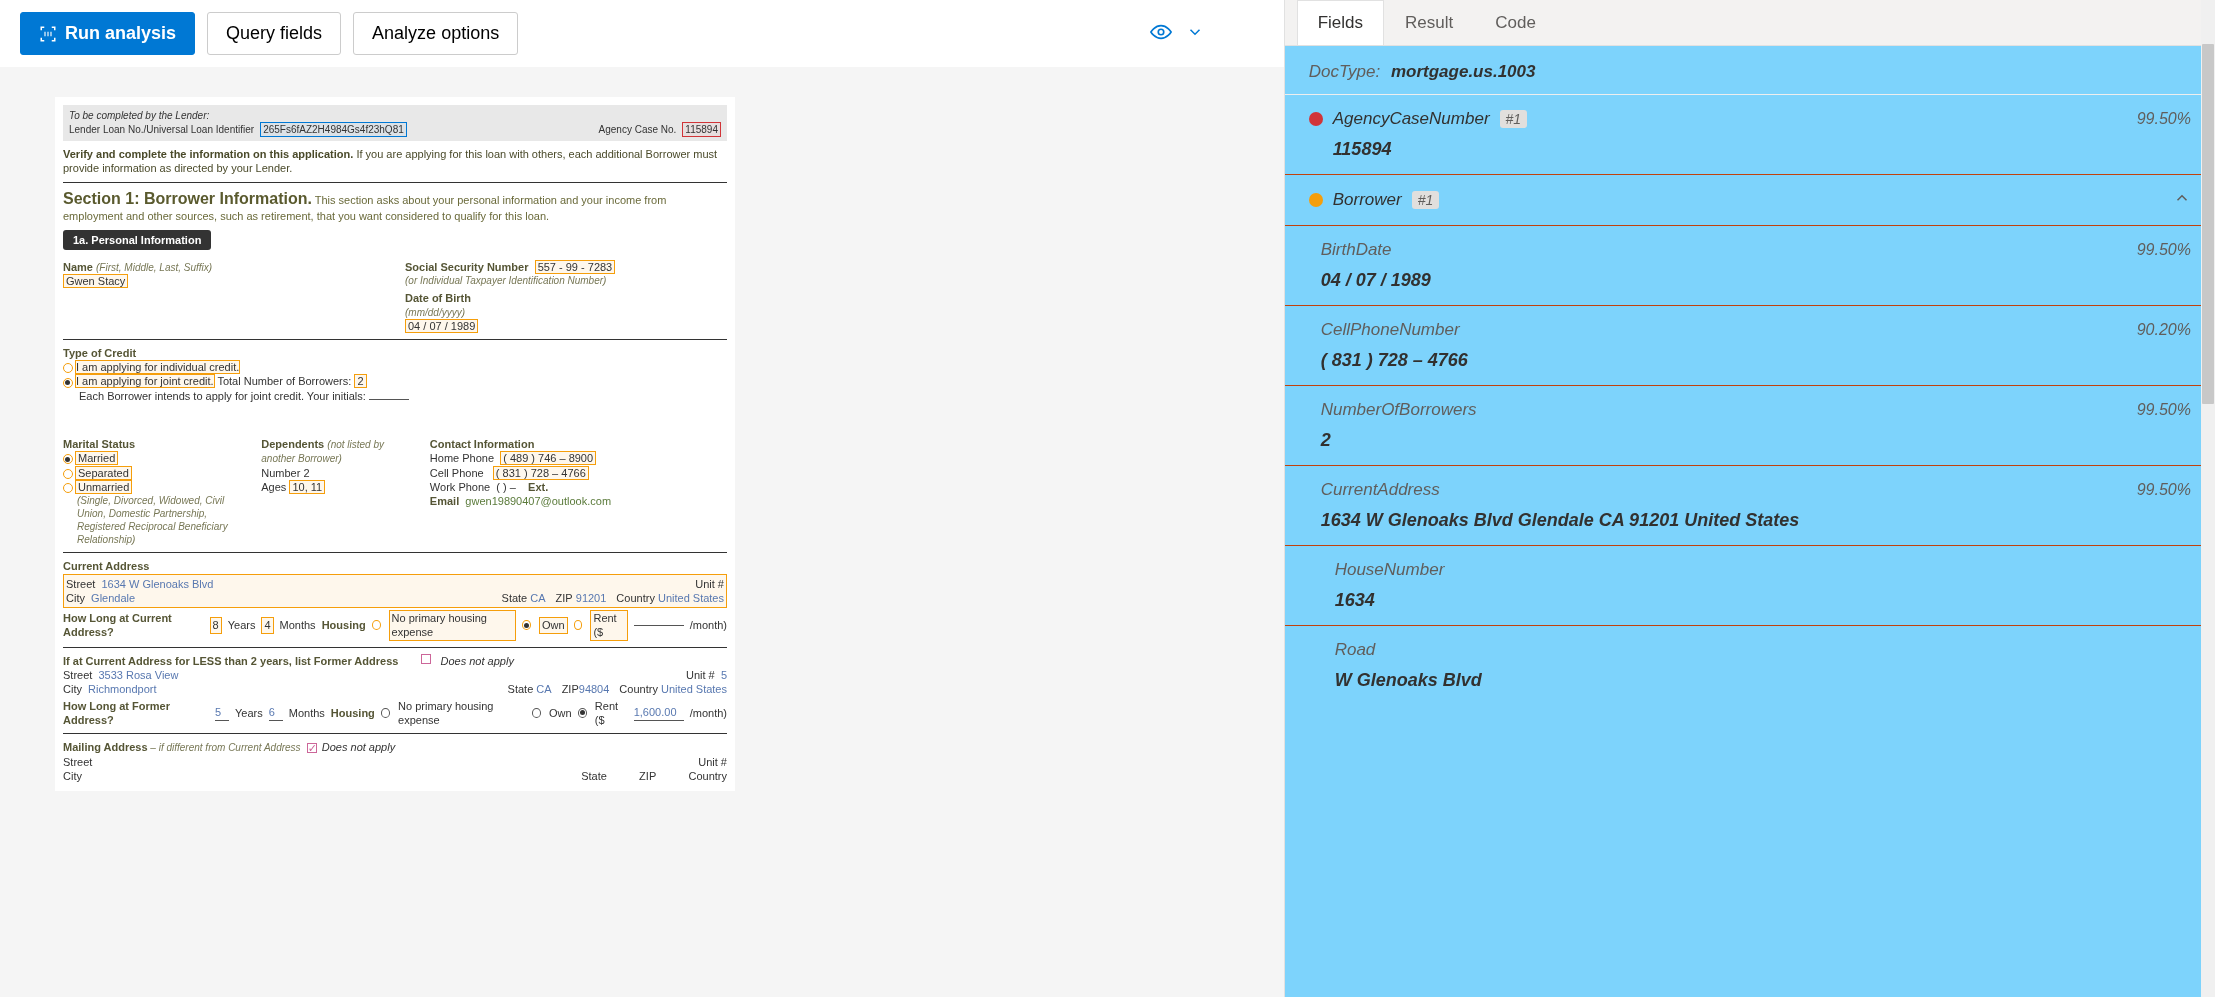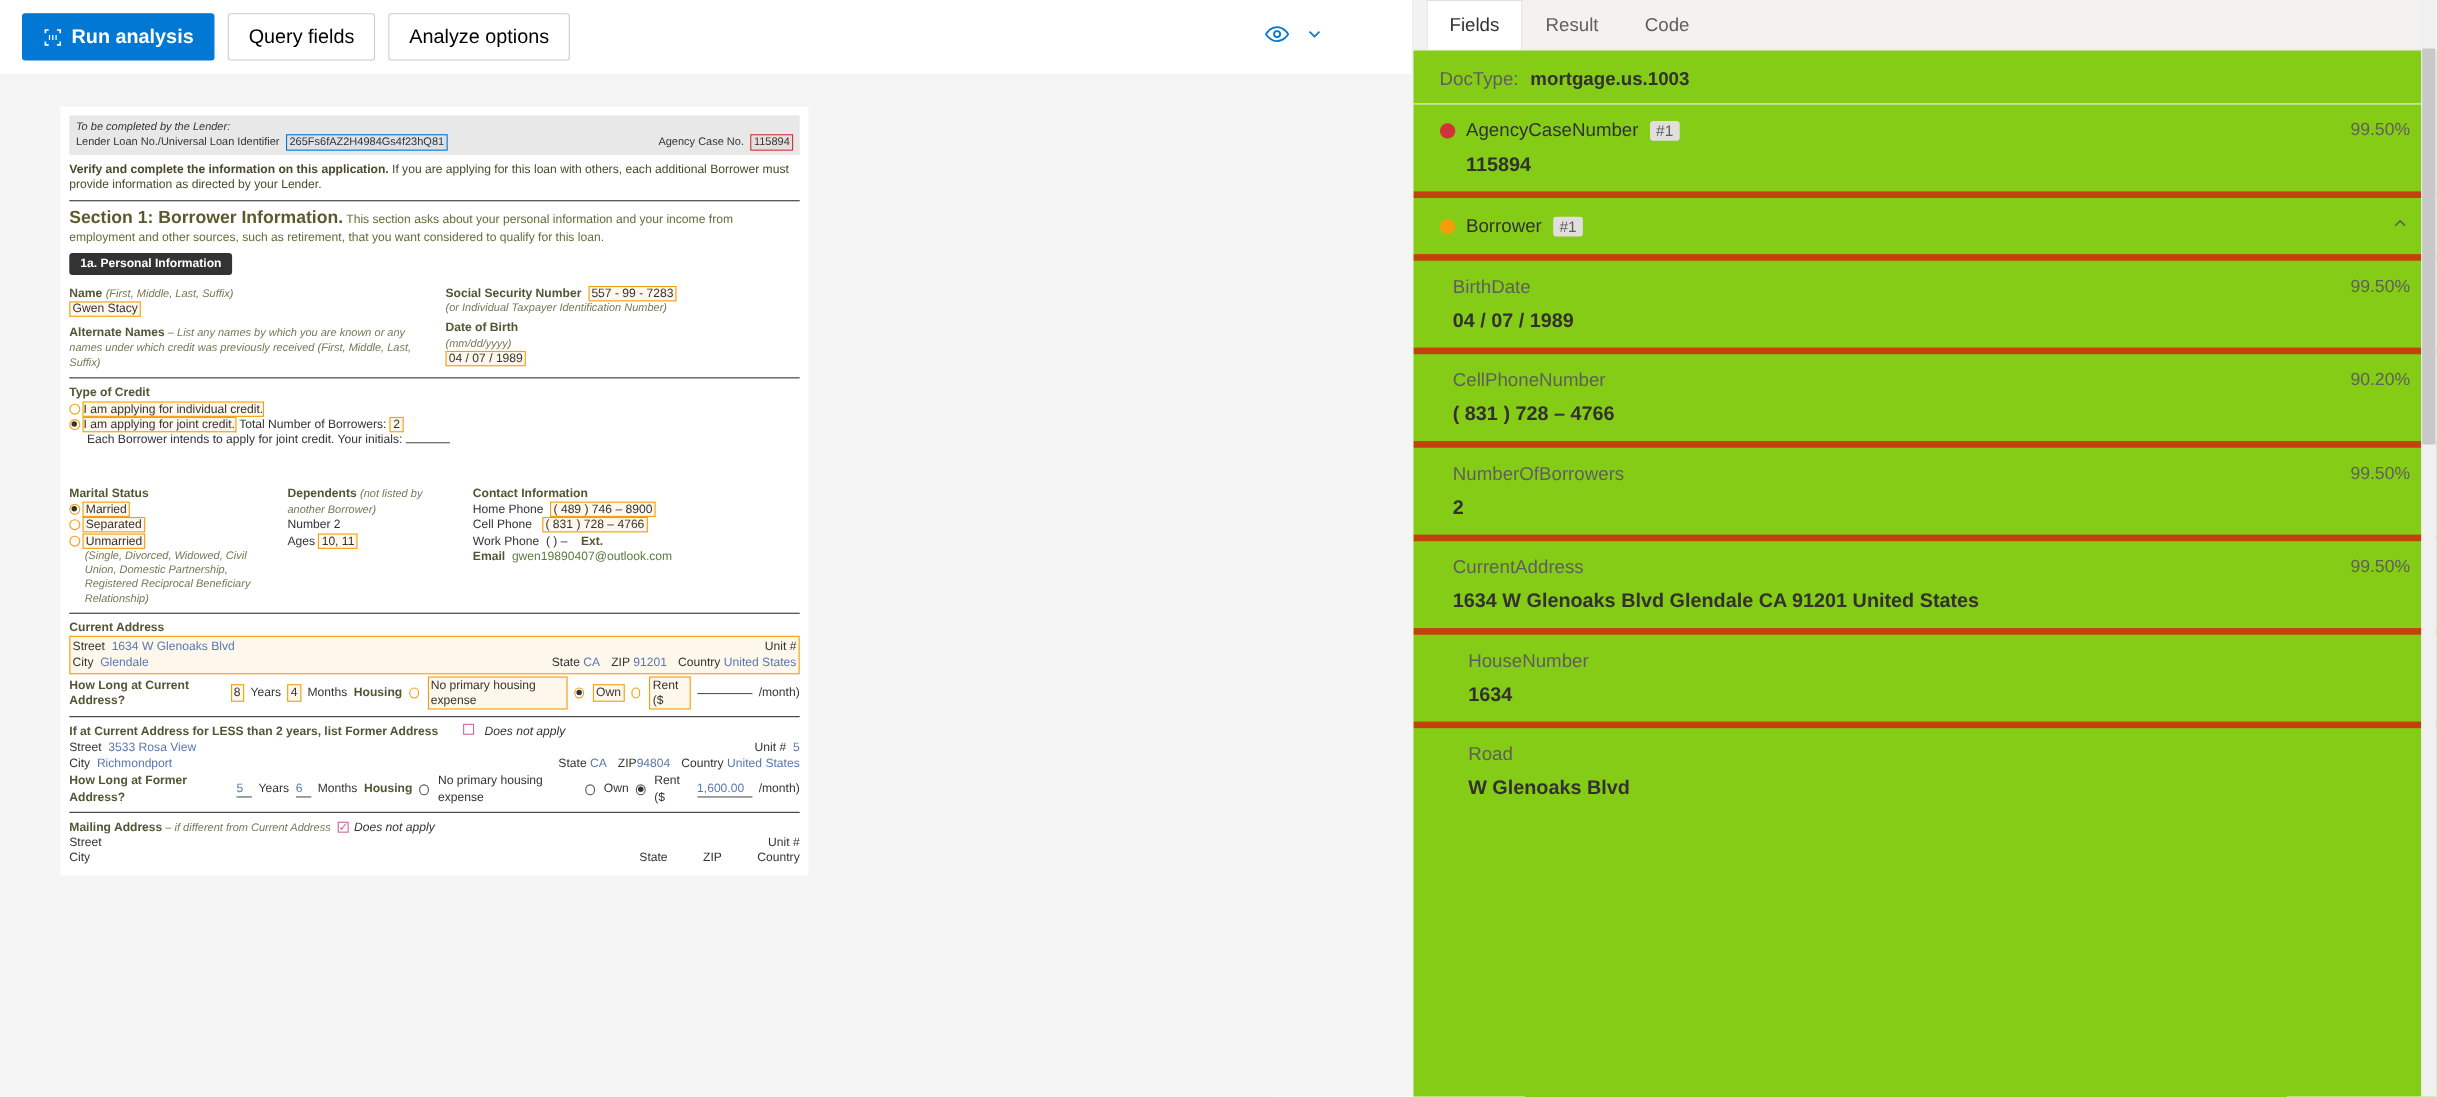--- a/index.html
+++ b/index.html
@@ -241,36 +241,37 @@
     }
     .tab.active {
       background: #fff;
       border-color: #e1e1e1;
       color: #323130;
       font-weight: 400;
     }
     .right-content {
       flex: 1;
       overflow-y: auto;
-      background: #84cc16;
+      background: #7dd3fc;
+      font-style: italic;
     }
     .doctype-row {
       padding: 16px 24px 12px;
       font-size: 17px;
       color: #605e5c;
       border-bottom: 1px solid #eee;
     }
     .doctype-row b {
       color: #323130;
       font-weight: 600;
       margin-left: 6px;
     }
     .field-row {
       padding: 14px 24px;
-      border-bottom: 6px solid #c2410c;
+      border-bottom: 1px solid #c2410c;
       display: flex;
       flex-direction: column;
       gap: 10px;
     }
     .field-header {
       display: flex;
       align-items: center;
       gap: 10px;
     }
     .color-dot {
@@ -388,21 +389,20 @@
       <div>
         <span class="section-title">Section 1: Borrower Information.</span>
         <span class="section-desc"> This section asks about your personal information and your income from employment and other sources, such as retirement, that you want considered to qualify for this loan.</span>
       </div>
       <div class="section-tab">1a. Personal Information</div>
 
       <div class="doc-cols">
         <div class="doc-col">
           <div><span class="field-label">Name</span> <span class="field-sub">(First, Middle, Last, Suffix)</span></div>
           <div><span class="hl-orange">Gwen Stacy</span></div>
-          <div style="margin-top:6px;"><span class="field-label">Alternate Names</span><span class="field-sub"> – List any names by which you are known or any names under which credit was previously received (First, Middle, Last, Suffix)</span></div>
         </div>
         <div class="doc-col">
           <div><span class="field-label">Social Security Number</span>&nbsp;&nbsp;<span class="hl-orange">557 - 99 - 7283</span></div>
           <div class="field-sub">(or Individual Taxpayer Identification Number)</div>
           <div style="display:flex; gap:14px; margin-top:4px;">
             <div>
               <div class="field-label">Date of Birth</div>
               <div class="field-sub">(mm/dd/yyyy)</div>
               <div><span class="hl-orange">04 / 07 / 1989</span></div>
             </div>

